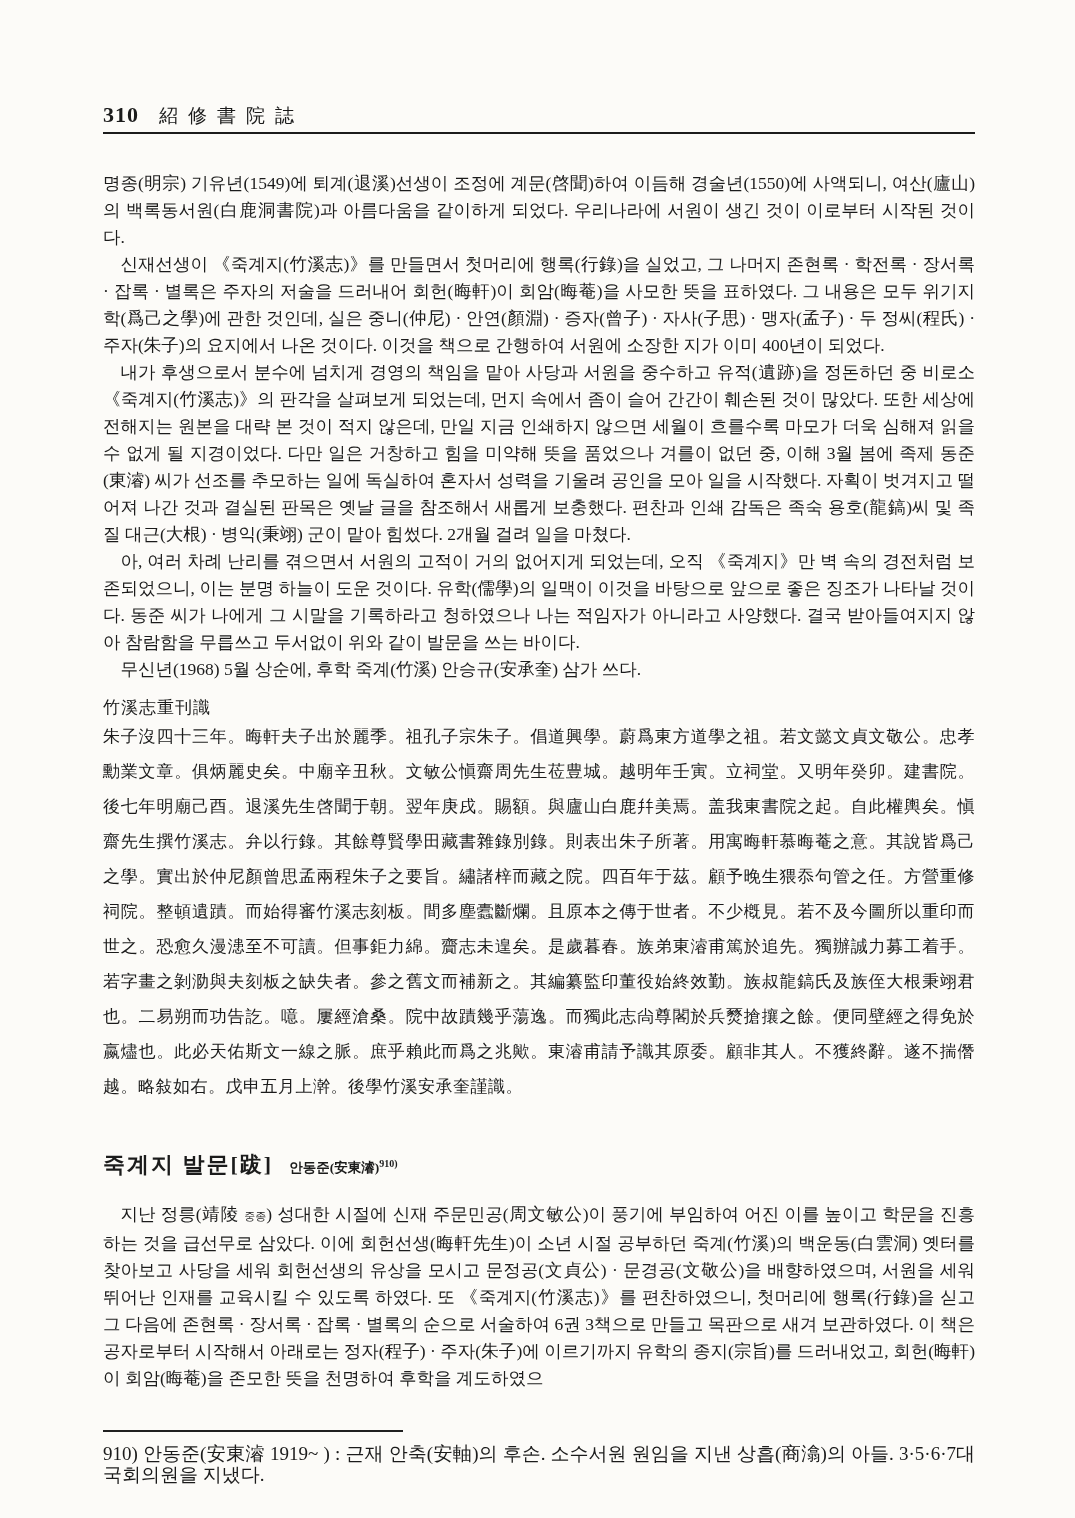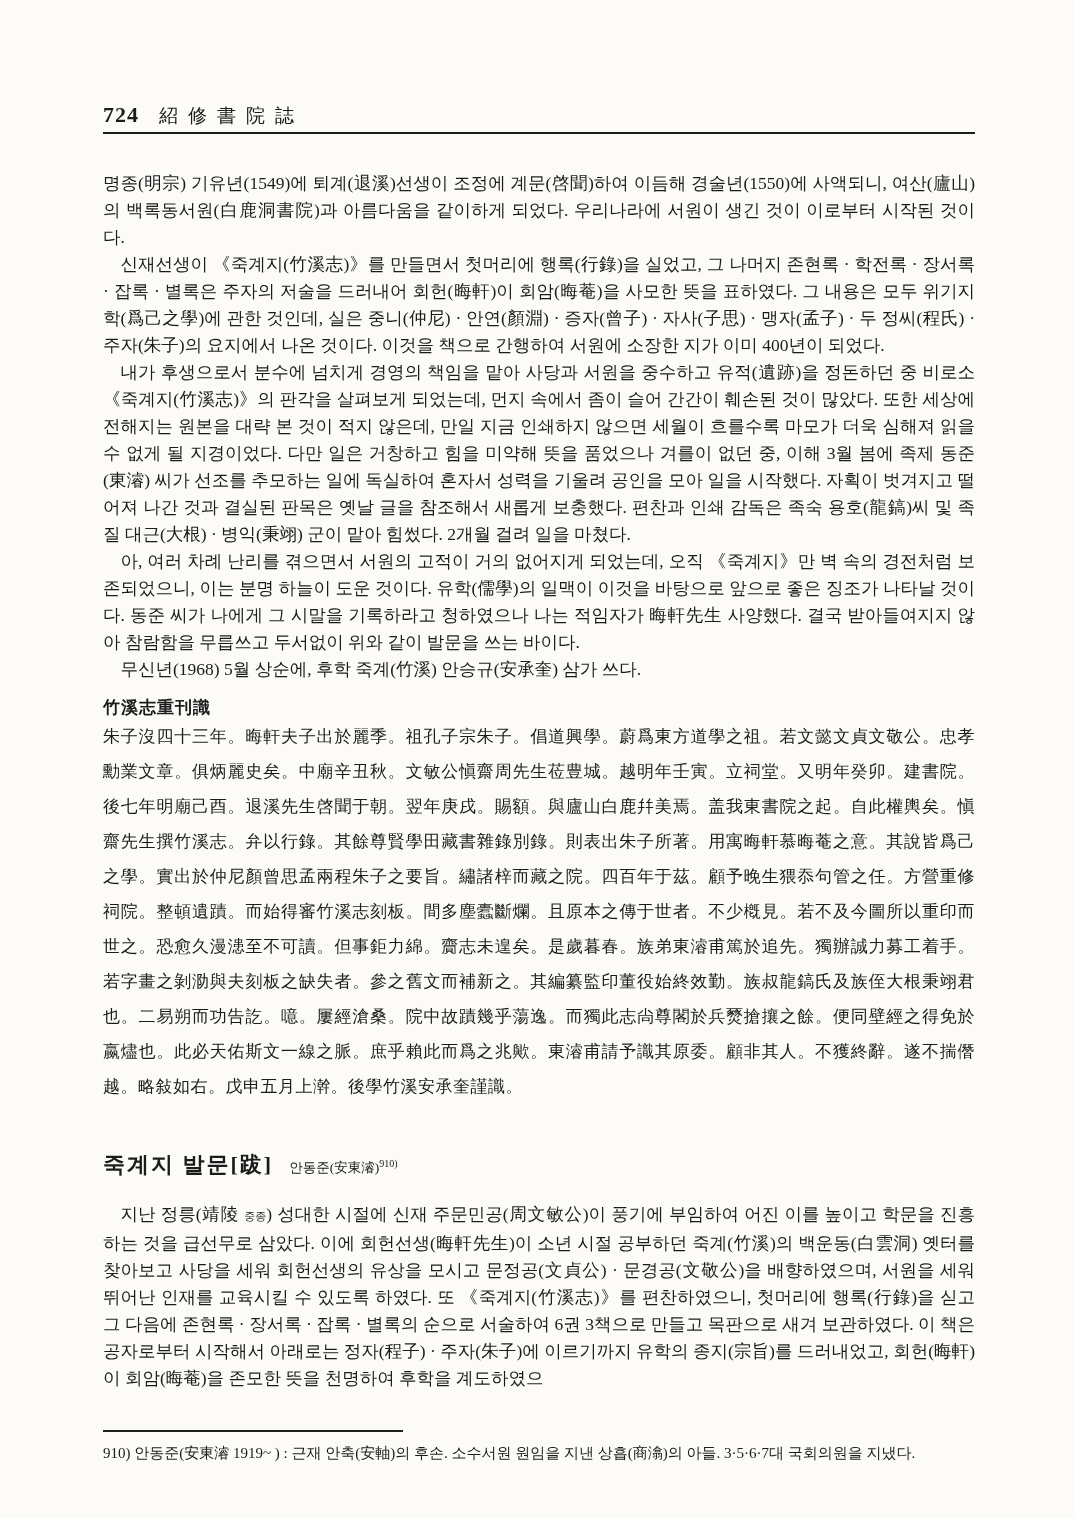--- a/index.html
+++ b/index.html
@@ -47,84 +47,84 @@
     line-height: 27px;
     text-align: justify;
     word-break: break-all;
     text-indent: 1em;
   }
   .kpara.first { text-indent: 0; }
   
   .hanja-title {
     margin: 13px 0 0 0;
     font-size: 17px;
-    font-weight: bold;
+    font-weight: normal;
     letter-spacing: 1px;
   }
   .hanja-text {
     margin: 0;
     font-size: 17px;
     line-height: 35px;
     text-align: justify;
     word-break: break-all;
     letter-spacing: 0.5px;
   }
   
   .section-heading {
     margin: 46px 0 0 0;
     font-size: 22px;
     font-weight: bold;
     letter-spacing: 2px;
   }
   .section-author {
     font-size: 13.5px;
-    font-weight: normal;
+    font-weight: bold;
     letter-spacing: 0;
     margin-left: 16px;
   }
   .section-author sup {
     font-size: 10px;
     vertical-align: super;
   }
   .section-para { margin-top: 21px; }
   .small-inline { font-size: 11px; }
   
   .footnote-rule {
     margin: 38px 0 0 0;
     width: 300px;
     border: none;
     border-top: 2px solid #202020;
   }
   .footnote {
     margin: 11px 0 4px 0;
-    font-size: 15px;
+    font-size: 19px;
     line-height: 21px;
     text-align: justify;
     word-break: break-all;
   }
 </style>
 </head>
 <body>
 
 <div class="page">
 
   <header>
     <div class="header-line">
-      <span class="page-num">724</span>
+      <span class="page-num">310</span>
       <span class="book-title">紹修書院誌</span>
     </div>
     <div class="header-rule"></div>
   </header>
 
   <main class="body-block">
 
     <p class="kpara first">명종(明宗) 기유년(1549)에 퇴계(退溪)선생이 조정에 계문(啓聞)하여 이듬해 경술년(1550)에 사액되니, 여산(廬山)의 백록동서원(白鹿洞書院)과 아름다움을 같이하게 되었다. 우리나라에 서원이 생긴 것이 이로부터 시작된 것이다.</p>
     <p class="kpara">신재선생이 《죽계지(竹溪志)》를 만들면서 첫머리에 행록(行錄)을 실었고, 그 나머지 존현록 · 학전록 · 장서록 · 잡록 · 별록은 주자의 저술을 드러내어 회헌(晦軒)이 회암(晦菴)을 사모한 뜻을 표하였다. 그 내용은 모두 위기지학(爲己之學)에 관한 것인데, 실은 중니(仲尼) · 안연(顏淵) · 증자(曾子) · 자사(子思) · 맹자(孟子) · 두 정씨(程氏) · 주자(朱子)의 요지에서 나온 것이다. 이것을 책으로 간행하여 서원에 소장한 지가 이미 400년이 되었다.</p>
     <p class="kpara">내가 후생으로서 분수에 넘치게 경영의 책임을 맡아 사당과 서원을 중수하고 유적(遺跡)을 정돈하던 중 비로소 《죽계지(竹溪志)》의 판각을 살펴보게 되었는데, 먼지 속에서 좀이 슬어 간간이 훼손된 것이 많았다. 또한 세상에 전해지는 원본을 대략 본 것이 적지 않은데, 만일 지금 인쇄하지 않으면 세월이 흐를수록 마모가 더욱 심해져 읽을 수 없게 될 지경이었다. 다만 일은 거창하고 힘을 미약해 뜻을 품었으나 겨를이 없던 중, 이해 3월 봄에 족제 동준(東濬) 씨가 선조를 추모하는 일에 독실하여 혼자서 성력을 기울려 공인을 모아 일을 시작했다. 자획이 벗겨지고 떨어져 나간 것과 결실된 판목은 옛날 글을 참조해서 새롭게 보충했다. 편찬과 인쇄 감독은 족숙 용호(龍鎬)씨 및 족질 대근(大根) · 병익(秉翊) 군이 맡아 힘썼다. 2개월 걸려 일을 마쳤다.</p>
-    <p class="kpara">아, 여러 차례 난리를 겪으면서 서원의 고적이 거의 없어지게 되었는데, 오직 《죽계지》만 벽 속의 경전처럼 보존되었으니, 이는 분명 하늘이 도운 것이다. 유학(儒學)의 일맥이 이것을 바탕으로 앞으로 좋은 징조가 나타날 것이다. 동준 씨가 나에게 그 시말을 기록하라고 청하였으나 나는 적임자가 晦軒先生 사양했다. 결국 받아들여지지 않아 참람함을 무릅쓰고 두서없이 위와 같이 발문을 쓰는 바이다.</p>
+    <p class="kpara">아, 여러 차례 난리를 겪으면서 서원의 고적이 거의 없어지게 되었는데, 오직 《죽계지》만 벽 속의 경전처럼 보존되었으니, 이는 분명 하늘이 도운 것이다. 유학(儒學)의 일맥이 이것을 바탕으로 앞으로 좋은 징조가 나타날 것이다. 동준 씨가 나에게 그 시말을 기록하라고 청하였으나 나는 적임자가 아니라고 사양했다. 결국 받아들여지지 않아 참람함을 무릅쓰고 두서없이 위와 같이 발문을 쓰는 바이다.</p>
     <p class="kpara">무신년(1968) 5월 상순에, 후학 죽계(竹溪) 안승규(安承奎) 삼가 쓰다.</p>
 
     <h3 class="hanja-title">竹溪志重刊識</h3>
     <p class="hanja-text">朱子沒四十三年。晦軒夫子出於麗季。祖孔子宗朱子。倡道興學。蔚爲東方道學之祖。若文懿文貞文敬公。忠孝勳業文章。俱炳麗史矣。中廟辛丑秋。文敏公愼齋周先生莅豊城。越明年壬寅。立祠堂。又明年癸卯。建書院。後七年明廟己酉。退溪先生啓聞于朝。翌年庚戌。賜額。與廬山白鹿幷美焉。盖我東書院之起。自此權輿矣。愼齋先生撰竹溪志。弁以行錄。其餘尊賢學田藏書雜錄別錄。則表出朱子所著。用寓晦軒慕晦菴之意。其說皆爲己之學。實出於仲尼顏曾思孟兩程朱子之要旨。繡諸梓而藏之院。四百年于茲。顧予晚生猥忝句管之任。方營重修祠院。整頓遺蹟。而始得審竹溪志刻板。間多塵蠹斷爛。且原本之傳于世者。不少槪見。若不及今圖所以重印而世之。恐愈久漫漶至不可讀。但事鉅力綿。齎志未遑矣。是歲暮春。族弟東濬甫篤於追先。獨辦誠力募工着手。若字畫之剝泐與夫刻板之缺失者。參之舊文而補新之。其編纂監印董役始終效勤。族叔龍鎬氏及族侄大根秉翊君也。二易朔而功告訖。噫。屢經滄桑。院中故蹟幾乎蕩逸。而獨此志尙尊閣於兵燹搶攘之餘。便同壁經之得免於嬴燼也。此必天佑斯文一線之脈。庶乎賴此而爲之兆歟。東濬甫請予識其原委。顧非其人。不獲終辭。遂不揣僭越。略敍如右。戊申五月上澣。後學竹溪安承奎謹識。</p>
 
     <h2 class="section-heading">
       <span>죽계지 발문[跋]</span><span class="section-author"><span>안동준(安東濬)</span><sup>910)</sup></span>
     </h2>
 
     <p class="kpara section-para"><span>지난 정릉(靖陵 </span><span class="small-inline">중종</span><span>) 성대한 시절에 신재 주문민공(周文敏公)이 풍기에 부임하여 어진 이를 높이고 학문을 진흥하는 것을 급선무로 삼았다. 이에 회헌선생(晦軒先生)이 소년 시절 공부하던 죽계(竹溪)의 백운동(白雲洞) 옛터를 찾아보고 사당을 세워 회헌선생의 유상을 모시고 문정공(文貞公) · 문경공(文敬公)을 배향하였으며, 서원을 세워 뛰어난 인재를 교육시킬 수 있도록 하였다. 또 《죽계지(竹溪志)》를 편찬하였으니, 첫머리에 행록(行錄)을 싣고 그 다음에 존현록 · 장서록 · 잡록 · 별록의 순으로 서술하여 6권 3책으로 만들고 목판으로 새겨 보관하였다. 이 책은 공자로부터 시작해서 아래로는 정자(程子) · 주자(朱子)에 이르기까지 유학의 종지(宗旨)를 드러내었고, 회헌(晦軒)이 회암(晦菴)을 존모한 뜻을 천명하여 후학을 계도하였으</span></p>

